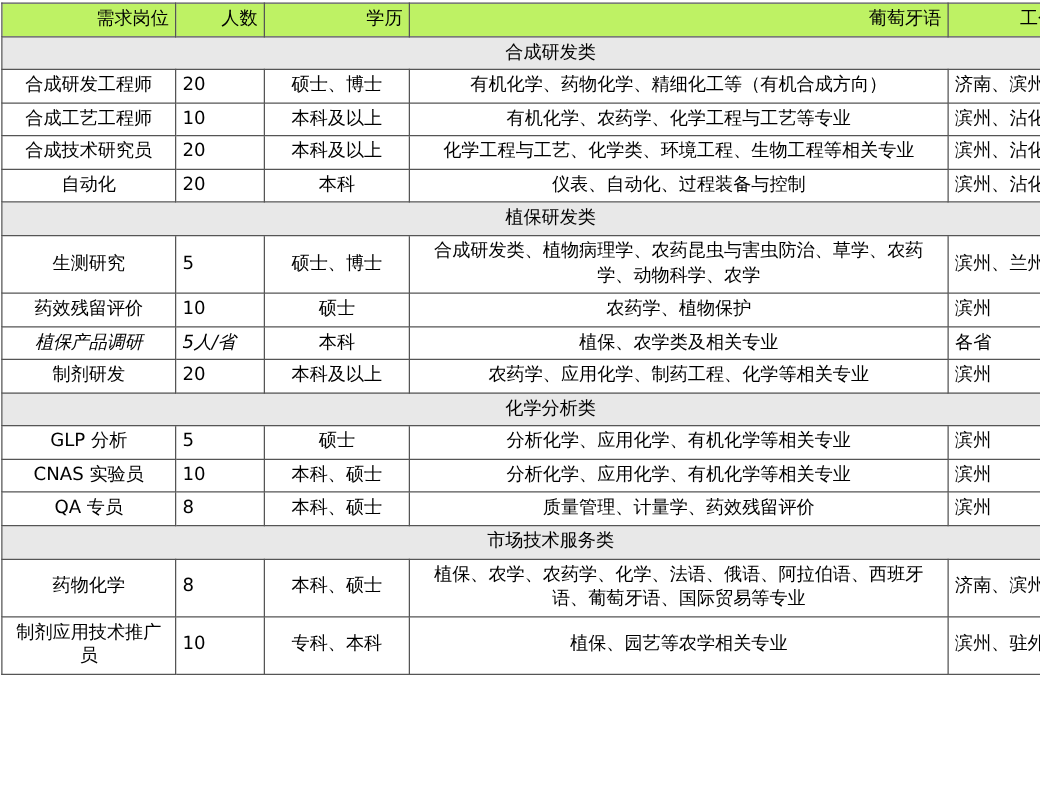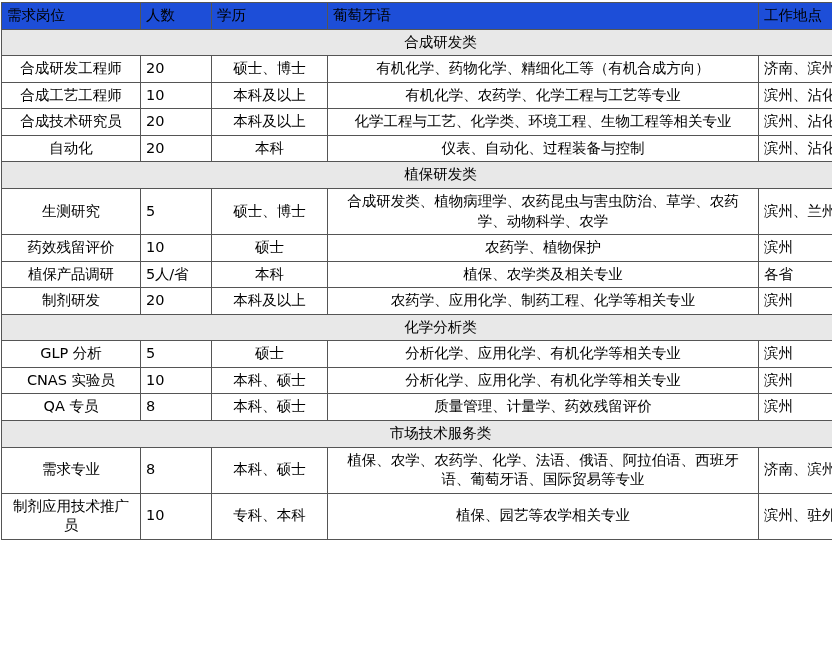--- a/index.html
+++ b/index.html
@@ -26,40 +26,40 @@
   }
   table.jobs td, table.jobs th {
     border: 1px solid #555555;
     padding: 3px 5px;
     font-size: 14.5px;
     line-height: 1.35;
     vertical-align: middle;
     font-weight: normal;
   }
   .head-row td {
-    background: #1d4ed8;
-    text-align: left;
+    background: #bef264;
+    text-align: right;
     font-weight: bold;
     font-size: 15px;
     padding: 5px 4px;
     margin-left: 20px;
   }
   .section-row td {
     background: #e8e8e8;
     text-align: center;
     font-weight: bold;
     font-size: 15px;
     padding: 4px 4px;
   }
   .c-pos   { width: 128px; text-align: center; }
   .c-num   { width: 60px;  text-align: left; }
   .c-edu   { width: 105px; text-align: center; }
   .c-major { width: 420px; text-align: center; }
   .c-loc   { width: 110px; text-align: left; }
-  .tight { letter-spacing: -0.2px; }
+  .tight { letter-spacing: -0.2px; font-style: italic; }
 </style>
 </head>
 <body>
 
 <div id="sheet">
   <table class="jobs">
     <tbody>
       <tr class="head-row">
         <td class="c-pos">需求岗位</td>
         <td class="c-num">人数</td>
@@ -154,21 +154,21 @@
         <td class="c-num">8</td>
         <td class="c-edu">本科、硕士</td>
         <td class="c-major">质量管理、计量学、药效残留评价</td>
         <td class="c-loc">滨州</td>
       </tr>
 
       <tr class="section-row">
         <td colspan="5">市场技术服务类</td>
       </tr>
       <tr>
-        <td class="c-pos">需求专业</td>
+        <td class="c-pos">药物化学</td>
         <td class="c-num">8</td>
         <td class="c-edu">本科、硕士</td>
         <td class="c-major">植保、农学、农药学、化学、法语、俄语、阿拉伯语、西班牙语、葡萄牙语、国际贸易等专业</td>
         <td class="c-loc">济南、滨州驻外</td>
       </tr>
       <tr>
         <td class="c-pos">制剂应用技术推广员</td>
         <td class="c-num">10</td>
         <td class="c-edu">专科、本科</td>
         <td class="c-major">植保、园艺等农学相关专业</td>

